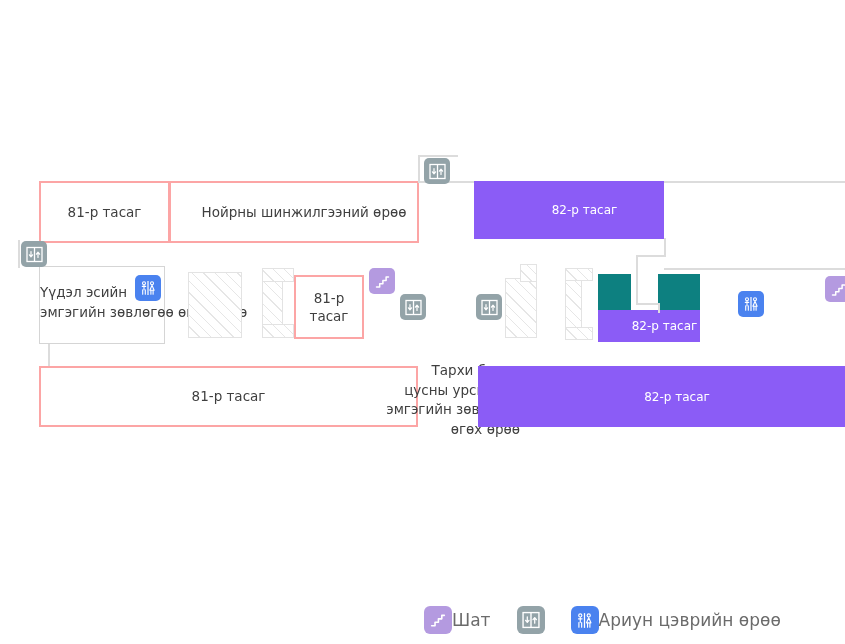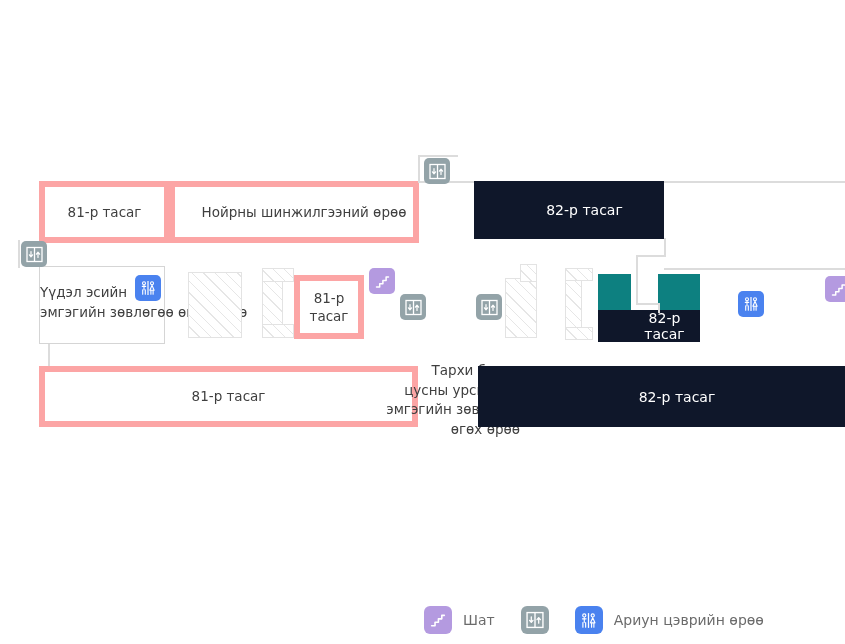--- a/index.html
+++ b/index.html
@@ -20,40 +20,40 @@
   #floorplan-root {
     position: relative;
     width: 845px;
     height: 644px;
   }
 
   
   .abs { position: absolute; box-sizing: border-box; }
 
   .room {
-    border: 6px solid #fca5a5;
+    border: 2px solid #fca5a5;
     background: #ffffff;
     display: flex;
     align-items: center;
     justify-content: center;
     text-align: center;
     font-size: 13.5px;
     color: #3f3f3f;
     line-height: 1.35;
   }
   .room.noborder { border: none; background: transparent; }
 
   .room-teal {
-    background: #0f172a;
+    background: #8b5cf6;
     border: none;
     display: flex;
     align-items: center;
     justify-content: center;
     color: #ffffff;
-    font-size: 14px;
+    font-size: 12px;
     text-align: center;
     padding-left: 31px;
   }
 
   .teal-plain { background: #0d8080; }
 
   .corridor-line {
     background: #dcdcdc;
   }
 
@@ -116,22 +116,21 @@
   .legend-swatch {
     width: 28px;
     height: 28px;
     border-radius: 6px;
     display: flex;
     align-items: center;
     justify-content: center;
     flex: 0 0 auto;
   }
   .legend-text {
-    margin-left: 11px;
-    font-size: 14px;
+    font-size: 17px;
     color: #6b6b6b;
   }
 
   .clip-root { overflow: hidden; }
 </style>
 </head>
 <body>
 
 <div id="floorplan-root" class="clip-root">
 

